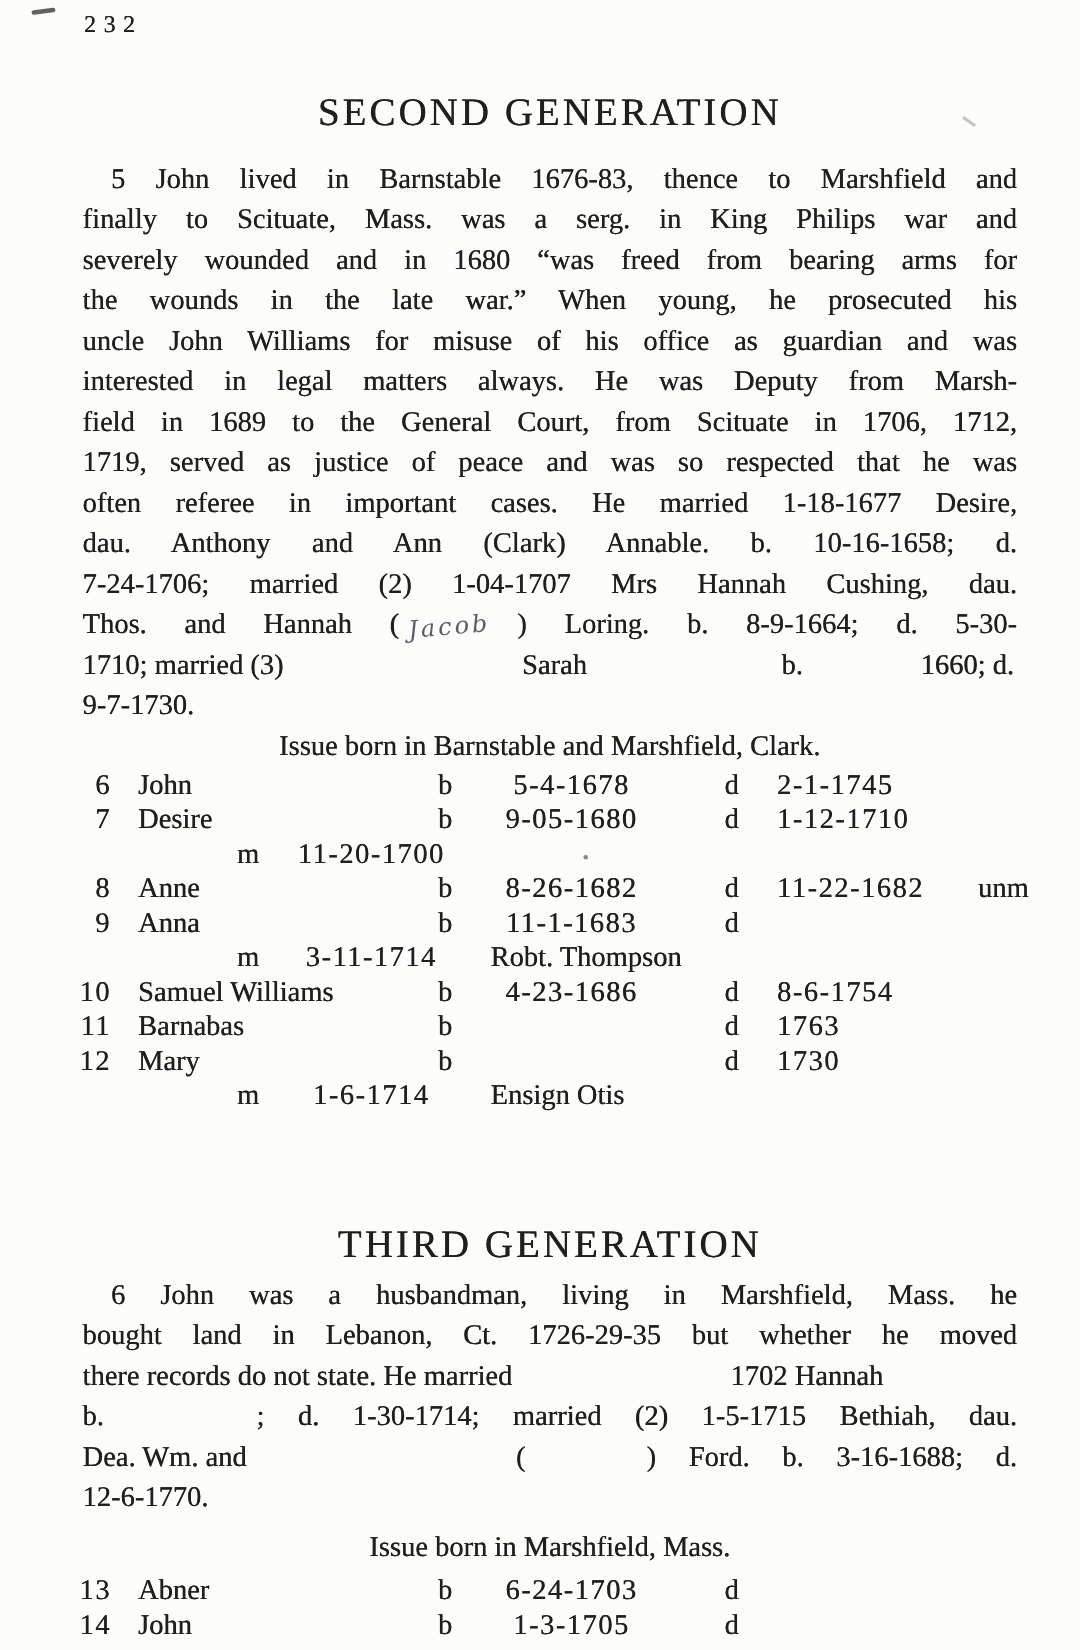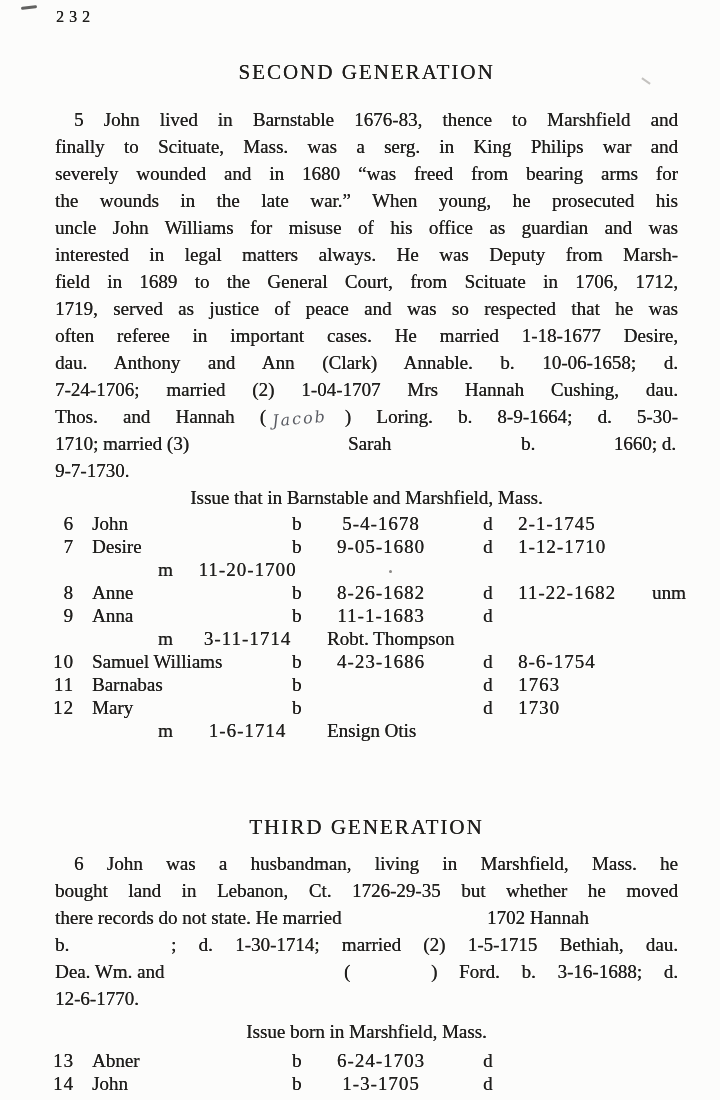--- a/index.html
+++ b/index.html
@@ -11,21 +11,21 @@
     transform:rotate(-7deg);border-radius:2px;opacity:.85;}
   .artifact-slash{position:absolute;left:641px;top:80px;width:10px;height:2px;background:#c4c2bf;
     transform:rotate(35deg);}
   .artifact-dot{position:absolute;left:389px;top:570px;width:3px;height:3px;background:#8a8885;border-radius:50%;}
   
   .page-num{position:absolute;left:56px;top:8px;font-size:16px;letter-spacing:5px;}
   .running-head{position:absolute;left:55px;top:8px;width:623px;text-align:center;
     font-size:15px;font-weight:bold;letter-spacing:3px;}
   
   .sec-head{position:absolute;left:55px;width:623px;text-align:center;
-    font-size:21px;letter-spacing:2px;}
+    font-size:26px;letter-spacing:2px;}
   .sec2-head{top:60px;}
   .sec3-head{top:815px;}
   
   .para{position:absolute;left:55px;width:623px;}
   .para-2{top:106px;}
   .para-3{top:850px;}
   .pline{position:relative;height:27px;line-height:27px;font-size:19px;
     text-align:justify;text-align-last:justify;white-space:normal;}
   .pline.indent{padding-left:19px;}
   .pline.last{text-align:left;text-align-last:left;}
@@ -80,33 +80,33 @@
   <div class="para para-2">
     <div class="pline indent">5  John lived in Barnstable 1676-83, thence to Marshfield and</div>
     <div class="pline">finally to Scituate, Mass. was a serg. in King Philips war and</div>
     <div class="pline">severely wounded and in 1680 “was freed from bearing arms for</div>
     <div class="pline">the wounds in the late war.”  When young, he prosecuted his</div>
     <div class="pline">uncle John Williams for misuse of his office as guardian and was</div>
     <div class="pline">interested in legal matters always.  He was Deputy from Marsh-</div>
     <div class="pline">field in 1689 to the General Court, from Scituate in 1706, 1712,</div>
     <div class="pline">1719, served as justice of peace and was so respected that he was</div>
     <div class="pline">often referee in important cases.  He married 1-18-1677 Desire,</div>
-    <div class="pline">dau. Anthony and Ann (Clark) Annable.  b. 10-06-1658; d.</div>
+    <div class="pline">dau. Anthony and Ann (Clark) Annable.  b. 10-16-1658; d.</div>
     <div class="pline">7-24-1706; married (2) 1-04-1707 Mrs Hannah Cushing, dau.</div>
     <div class="pline"><span>Thos. and Hannah (</span><span class="hand">Jacob</span><span>) Loring.  b. 8-9-1664; d. 5-30-</span></div>
     <div class="pline gapline">
       <span>1710; married (3)</span>
       <span class="g-sarah">Sarah</span>
       <span class="g-b3">b.</span>
       <span class="g-right">1660; d.</span>
     </div>
     <div class="pline last">9-7-1730.</div>
   </div>
 
-  <div class="issue-caption cap-2">Issue that in Barnstable and Marshfield, Mass.</div>
+  <div class="issue-caption cap-2">Issue born in Barnstable and Marshfield, Clark.</div>
 
   <div class="issue-table tbl-2">
     <div class="irow">
       <span class="c-num">6</span>
       <span class="c-name">John</span>
       <span class="c-b">b</span>
       <span class="c-bdate">5-4-1678</span>
       <span class="c-d">d</span>
       <span class="c-ddate">2-1-1745</span>
     </div>

